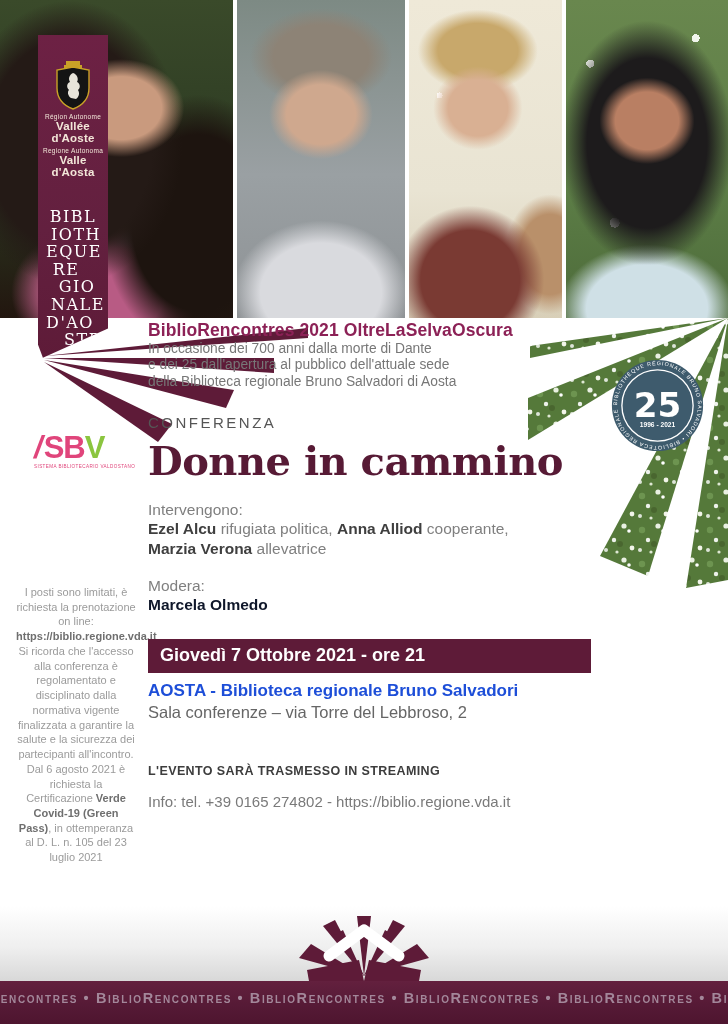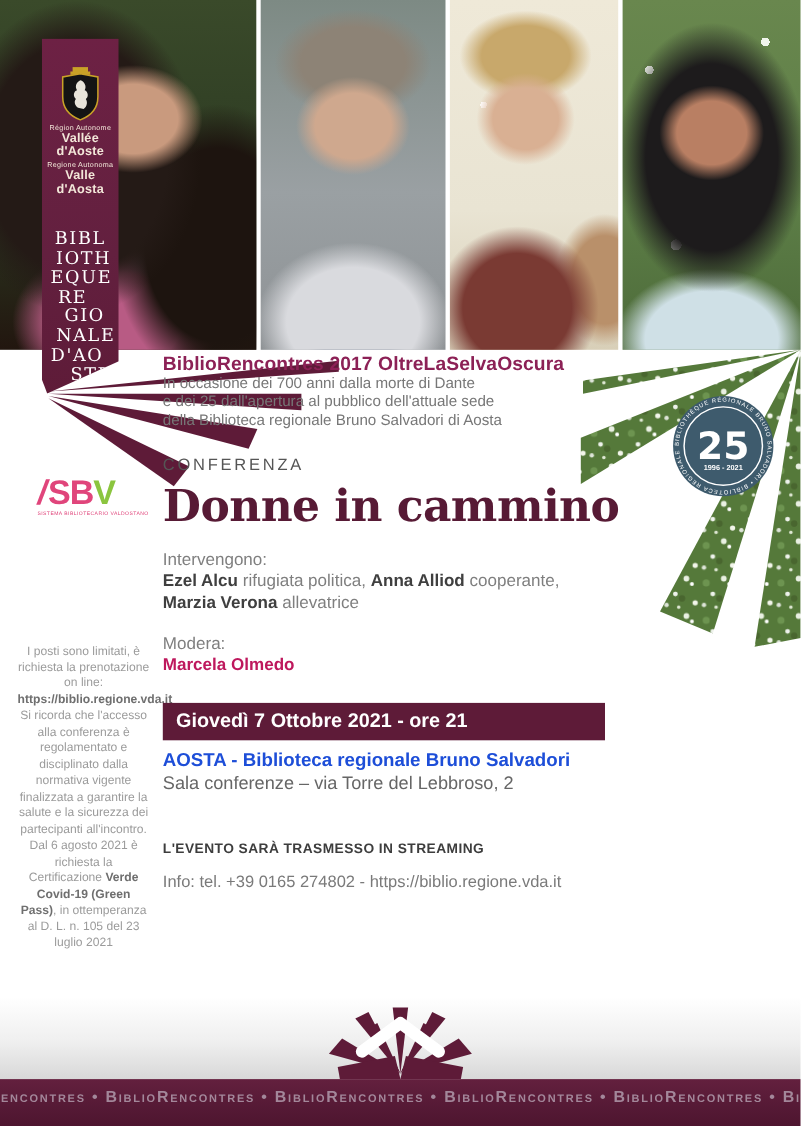--- a/index.html
+++ b/index.html
@@ -73,22 +73,22 @@
   
   .main { position:absolute; left:148px; top:320px; width:460px; }
   .hdr-title { color:#8c2156; font-weight:bold; font-size:17.5px; letter-spacing:.1px; }
   .hdr-line { color:#777; font-size:13.8px; line-height:1.18; }
   .kicker { margin-top:24px; color:#555; font-size:15px; letter-spacing:2.5px; }
   .big-title { margin-top:6px; font-family:"DejaVu Serif", serif; font-weight:bold;
     color:#571a35; font-size:40px; letter-spacing:-.5px; }
   .speakers { margin-top:16px; font-size:15.5px; color:#7f7f7f; line-height:1.25; }
   .speakers b { color:#3f3f3f; }
   .modera { margin-top:18px; font-size:15.5px; color:#7f7f7f; line-height:1.25; }
-  .modera b { color:#be185d; }
-  .date-banner { margin-top:24px; width:402px; background:#5e1b38; color:#fff;
+  .modera b { color:#0f172a; }
+  .date-banner { margin-top:24px; width:443px; background:#5e1b38; color:#fff;
     font-weight:bold; font-size:18px; padding:6px 12px 7px; }
   .venue { margin-top:8px; color:#1d4ed8; font-weight:bold; font-size:17px; }
   .room { margin-top:2px; color:#666; font-size:16.5px; }
   .desc { margin-top:36px; width:462px; font-size:14px; color:#8a8a8a; line-height:1.38; }
   .desc .bullet { color:#5e1b38; font-size:12px; margin-right:4px; }
   .streaming { margin-top:40px; font-size:12.5px; font-weight:bold; color:#3d3d3d;
     letter-spacing:.4px; line-height:1.55; }
   .info-line { margin-top:12px; font-size:15px; color:#7a7a7a; }
   
   .right-fan { position:absolute; left:500px; top:318px; }
@@ -150,21 +150,21 @@
       <span class="sbv-slash">/</span><span class="sbv-sb">SB</span><span class="sbv-v">V</span>
     </div>
     <div class="sbv-sub">SISTEMA BIBLIOTECARIO VALDOSTANO</div>
   </div>
 
   <div class="sidenote">
     <span>I posti sono limitati, è richiesta la prenotazione on line: </span><b>https://biblio.regione.vda.it</b><span> Si ricorda che l'accesso alla conferenza è regolamentato e disciplinato dalla normativa vigente finalizzata a garantire la salute e la sicurezza dei partecipanti all'incontro. Dal 6 agosto 2021 è richiesta la Certificazione </span><b>Verde Covid-19 (Green Pass)</b><span>, in ottemperanza al D. L. n. 105 del 23 luglio 2021</span>
   </div>
 
   <div class="main">
-    <div class="hdr-title">BiblioRencontres 2017 OltreLaSelvaOscura</div>
+    <div class="hdr-title">BiblioRencontres 2021 OltreLaSelvaOscura</div>
     <div class="hdr-line">In occasione dei 700 anni dalla morte di Dante</div>
     <div class="hdr-line">e dei 25 dall'apertura al pubblico dell'attuale sede</div>
     <div class="hdr-line">della Biblioteca regionale Bruno Salvadori di Aosta</div>
 
     <div class="kicker">CONFERENZA</div>
     <div class="big-title">Donne in cammino</div>
 
     <div class="speakers">
       <span>Intervengono:</span><br>
       <b>Ezel Alcu</b><span> rifugiata politica, </span><b>Anna Alliod</b><span> cooperante,</span><br>

